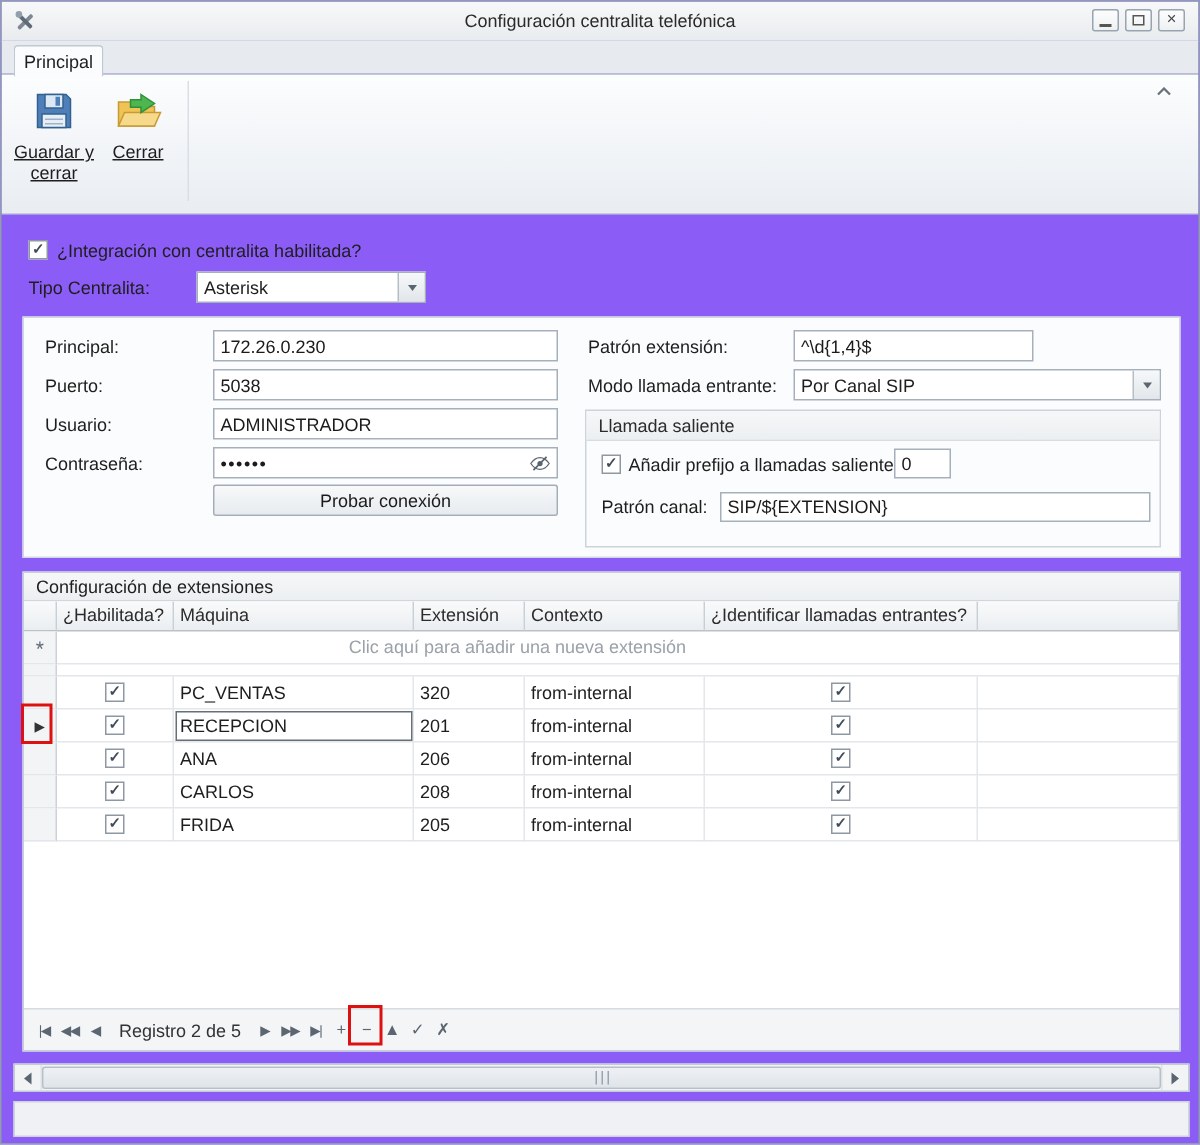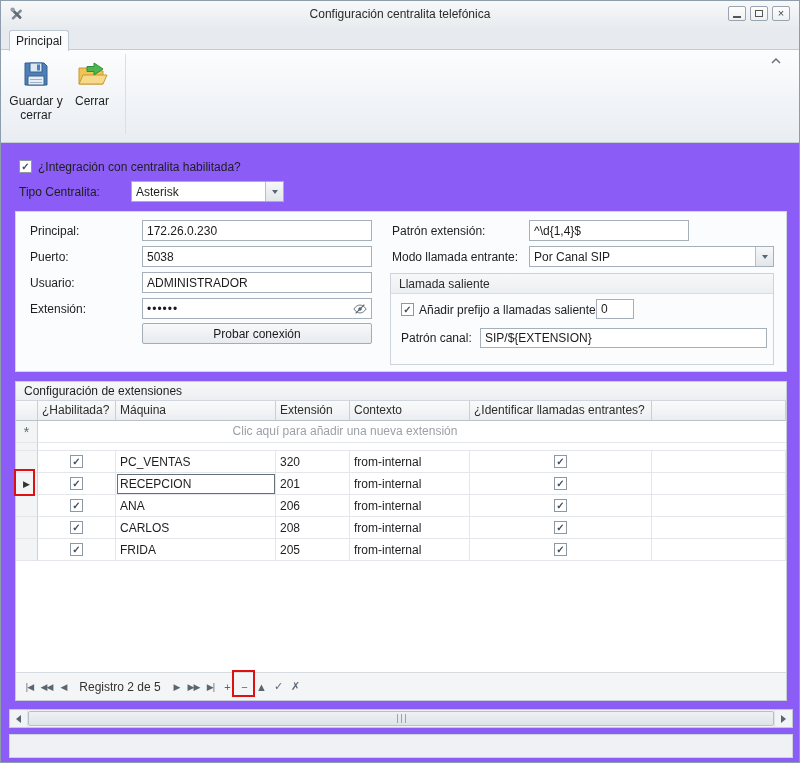--- a/index.html
+++ b/index.html
@@ -21,21 +21,21 @@
   
   .tabsrow{position:absolute;left:0;top:26px;right:0;height:22px;background:#e7ebef;}
   .ribbon-tab{position:absolute;left:8px;top:29px;width:58px;height:20px;z-index:2;
               background:#fbfcfd;border:1px solid #bfc9d2;border-bottom:none;border-radius:3px 3px 0 0;
               display:flex;align-items:center;justify-content:center;font-size:12px;}
   .ribbon{position:absolute;left:0;top:48px;right:0;height:92px;
           background:linear-gradient(#fcfdfe,#e9edf2);border-top:1px solid #c2cbd4;border-bottom:1px solid #c6ced7;}
   .rib-btn{position:absolute;top:4px;width:54px;height:82px;display:flex;flex-direction:column;
            align-items:center;border-radius:2px;text-align:center;}
   .rib-btn .ic{margin-top:4px;width:32px;height:32px;}
-  .rib-btn .cap{margin-top:4px;font-size:12px;line-height:14px;color:#1e1e1e;}
+  .rib-btn .cap{margin-top:4px;font-size:12px;line-height:14px;color:#1e1e1e;text-decoration:underline;}
   .rib-sep{position:absolute;left:124px;top:4px;width:1px;height:80px;background:#d9dfe5;}
   .collapse-btn{position:absolute;right:12px;top:2px;width:22px;height:18px;display:flex;
                 align-items:center;justify-content:center;}
   
   .lbl{position:absolute;font-size:12px;line-height:20px;color:#1e1e1e;white-space:nowrap;}
   .field{position:absolute;background:#fff;border:1px solid #a6b0bb;box-sizing:border-box;
          font-size:12px;color:#1b1b1b;padding:0 4px;display:flex;align-items:center;
          height:21px;white-space:nowrap;overflow:hidden;}
   .push-btn{position:absolute;box-sizing:border-box;border:1px solid #a3adb8;border-radius:2px;
             background:linear-gradient(#f7f9fa,#e7ebef);font-size:12px;display:flex;align-items:center;
@@ -188,21 +188,21 @@
       </span>
   </div>
 
   <div class="panel" style="left:14px;top:210px;width:772px;height:161px;">
     <span class="lbl" style="left:14px;top:9px;">Principal:</span>
     <div class="field" style="left:126px;top:8px;width:230px;">172.26.0.230</div>
     <span class="lbl" style="left:14px;top:35px;">Puerto:</span>
     <div class="field" style="left:126px;top:34px;width:230px;">5038</div>
     <span class="lbl" style="left:14px;top:61px;">Usuario:</span>
     <div class="field" style="left:126px;top:60px;width:230px;">ADMINISTRADOR</div>
-    <span class="lbl" style="left:14px;top:87px;">Extensión:</span>
+    <span class="lbl" style="left:14px;top:87px;">Contraseña:</span>
     <div class="field" style="left:126px;top:86px;width:230px;">
       <span style="flex:1;letter-spacing:1px;">••••••</span>
       <span class="eye" style="position:static;display:flex;">
         <svg width="14" height="14" viewBox="0 0 16 16">
           <path d="M1 8c2-3 4.5-4.5 7-4.5S13 5 15 8c-2 3-4.5 4.5-7 4.5S3 11 1 8z" fill="none" stroke="#5a6570"></path>
           <circle cx="8" cy="8" r="2" fill="#5a6570"></circle>
           <line x1="3" y1="13" x2="13" y2="3" stroke="#5a6570" stroke-width="1.3"></line>
         </svg>
       </span>
     </div>

